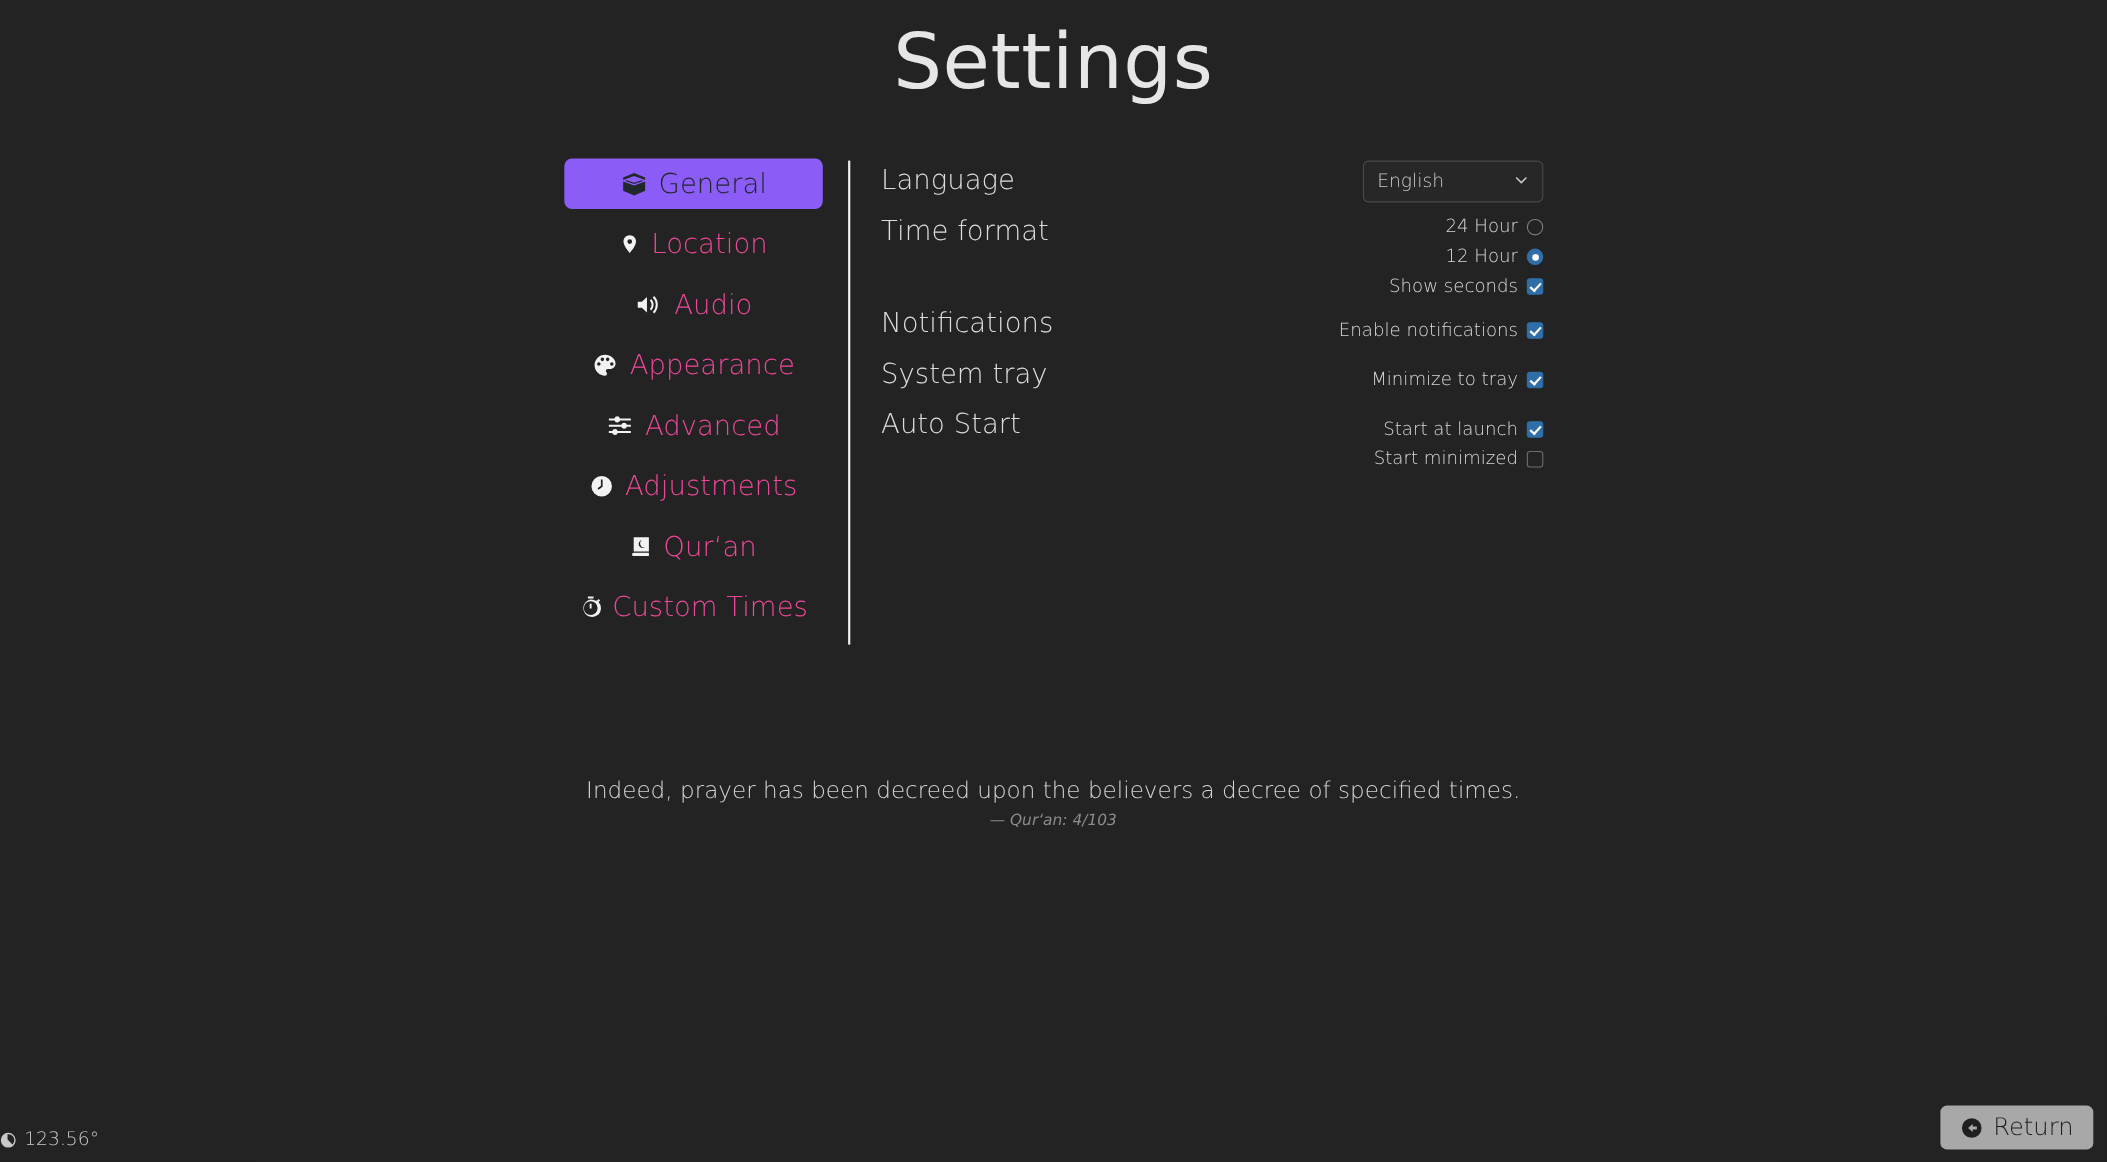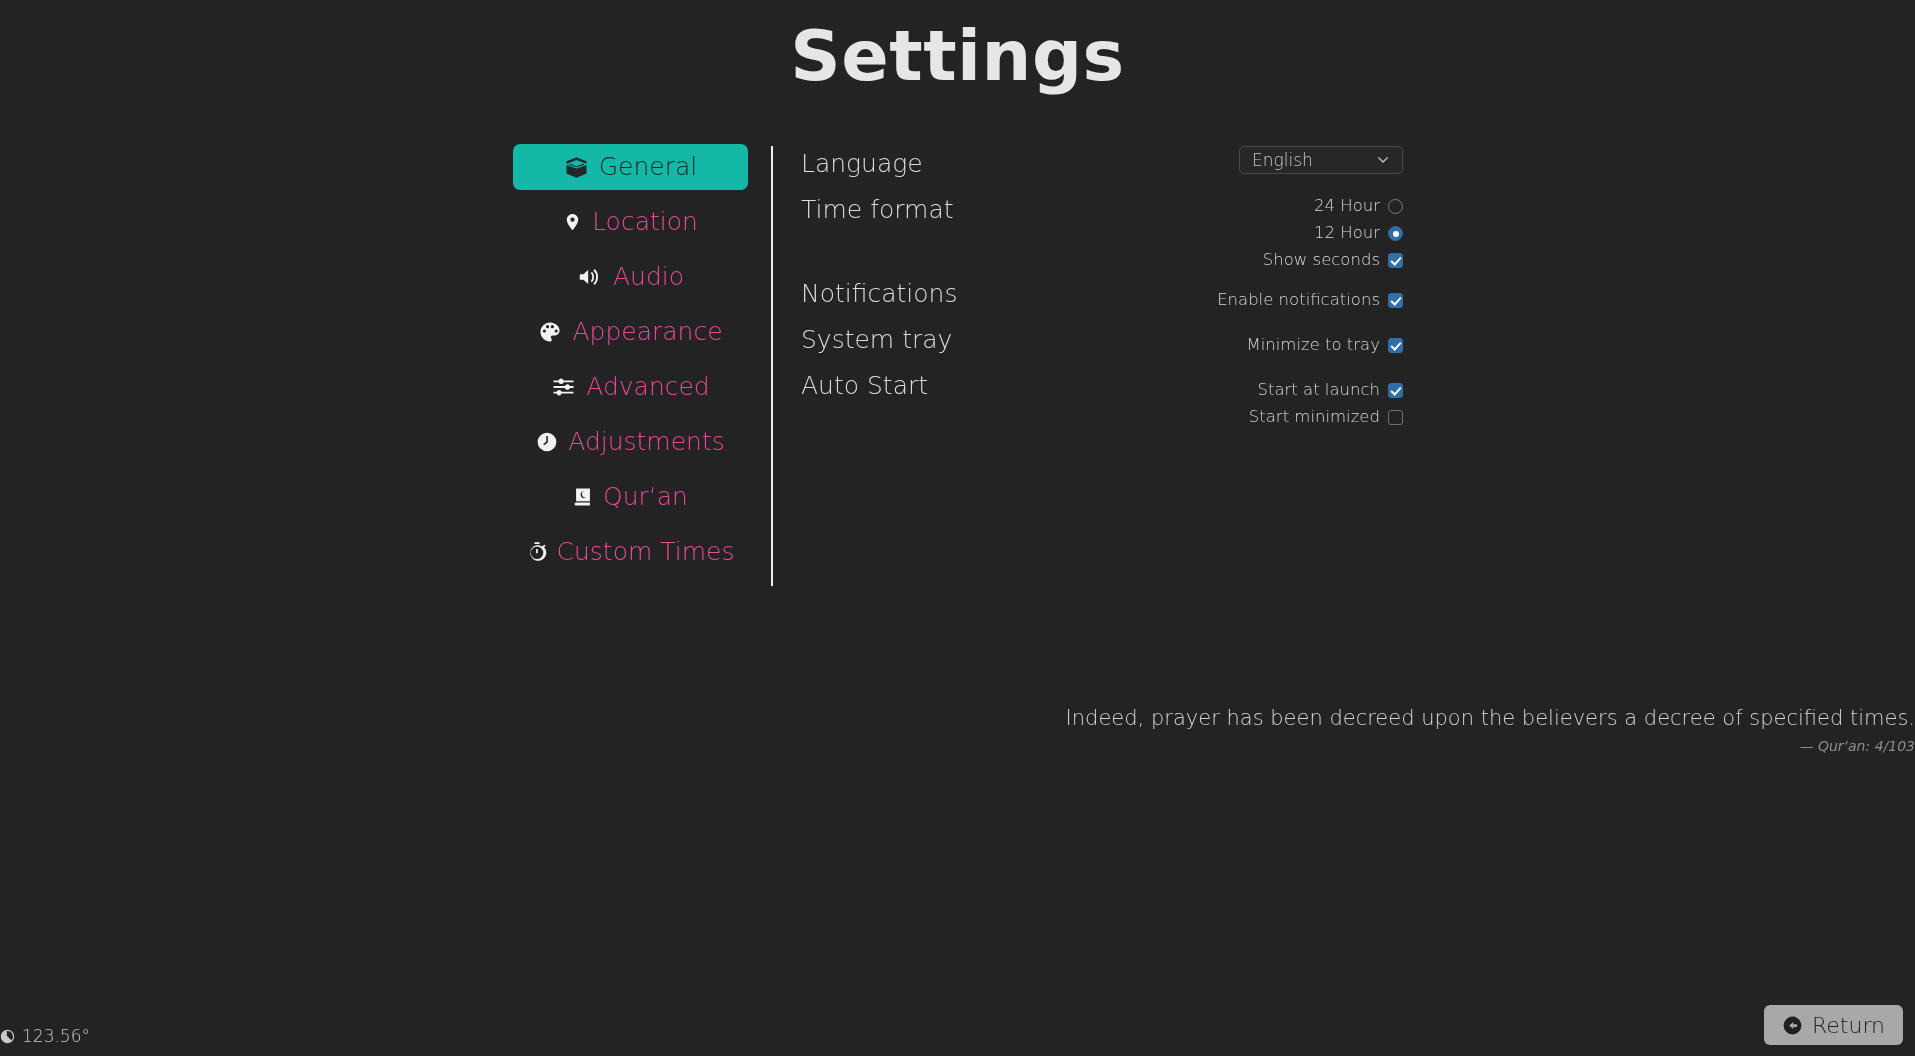--- a/index.html
+++ b/index.html
@@ -18,21 +18,21 @@
   }
 
   
   .page-title {
     position: absolute;
     top: 18px;
     left: 0;
     width: 1915px;
     text-align: center;
     font-size: 70px;
-    font-weight: 700;
+    font-weight: 400;
     color: #e6e6e6;
     letter-spacing: 0.5px;
     line-height: 1.1;
   }
 
   
   .settings-body {
     position: absolute;
     top: 142px;
     left: 513px;
@@ -60,21 +60,21 @@
     margin-bottom: 9px;
     border-radius: 7px;
     color: #ec4899;
     font-size: 25px;
     font-weight: 300;
     cursor: pointer;
     user-select: none;
   }
   .sidebar-item .nav-label { line-height: 1; padding-bottom: 2px; }
   .sidebar-item.active {
-    background: #14b8a6;
+    background: #8b5cf6;
     color: #22272b;
   }
   .sidebar-item.active svg { fill: #22272b; }
   .sidebar-item svg { fill: #f2f2f2; display: block; }
 
   
   .v-divider {
     width: 2px;
     background: #f0f0f0;
     align-self: stretch;
@@ -109,21 +109,21 @@
     align-items: flex-end;
     gap: 4px;
   }
 
   
   .select-box {
     display: flex;
     align-items: center;
     justify-content: space-between;
     width: 164px;
-    height: 28px;
+    height: 38px;
     padding: 0 12px;
     border: 1px solid #4a4a4a;
     border-radius: 5px;
     background: #272727;
     color: #c8c8c8;
     font-size: 17px;
     font-weight: 300;
     cursor: pointer;
   }
   .select-box .chev { color: #c8c8c8; }
@@ -193,21 +193,21 @@
   .gap-notif { padding-top: 17px; }
   .gap-tray  { padding-top: 16px; }
   .gap-auto  { padding-top: 15px; }
 
   
   .quote-wrap {
     position: absolute;
     top: 705px;
     left: 0;
     width: 1915px;
-    text-align: right;
+    text-align: center;
   }
   .quote-text {
     font-size: 21px;
     font-weight: 300;
     color: #d3d3d3;
     line-height: 1.3;
   }
   .quote-src {
     margin-top: 6px;
     font-size: 14px;

